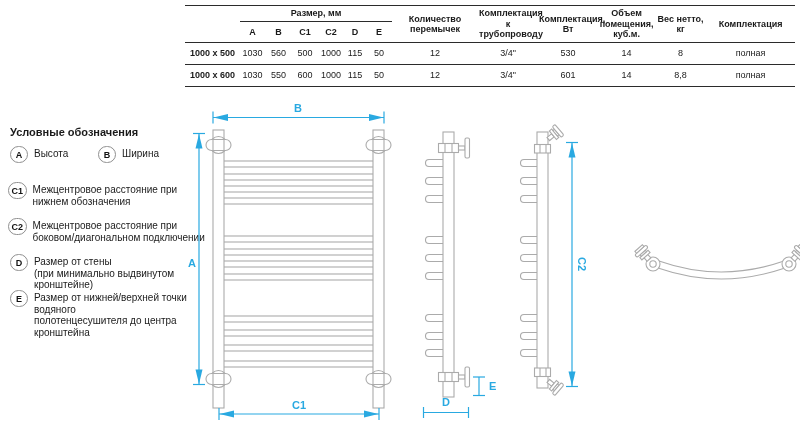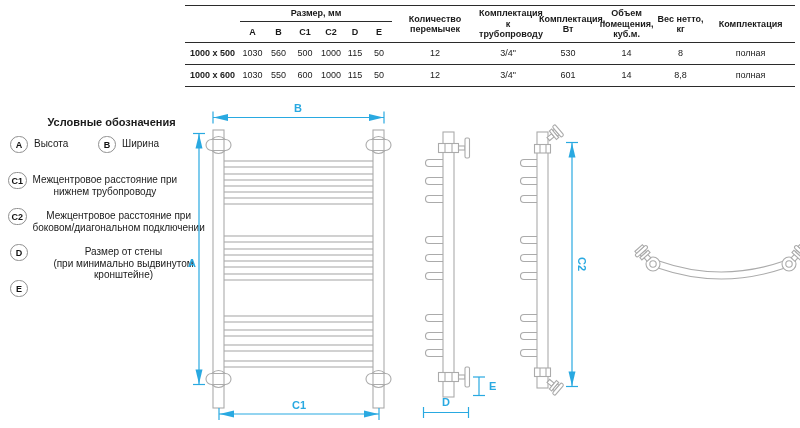--- a/index.html
+++ b/index.html
@@ -16,21 +16,21 @@
   .bb-thin{border-bottom:1px solid #2b2b2b;}
   .bb-med{border-bottom:1.3px solid #2b2b2b;}
   .bb-heavy{border-bottom:1.5px solid #2b2b2b;}
   .row-label{font-weight:bold;}
   .h1{height:16px;margin-top:7px;}
   .h2 th{height:18px;}
   .dr td{height:19px;font-weight:normal;}
   .dr td.row-label{font-weight:bold;margin-top:32px;}
 
   
-  .legend{position:absolute;left:8px;top:116px;width:205px;text-align:center;}
+  .legend{position:absolute;left:8px;top:126px;width:205px;}
   .legend-title{font-size:11px;font-weight:bold;margin:0 0 0 2px;}
   .leg-item{position:absolute;display:flex;align-items:flex-start;gap:6px;}
   .sym{flex:0 0 auto;display:inline-flex;align-items:center;justify-content:center;
        min-width:11px;height:13px;padding:1px 2.5px;border:1.3px solid #8f8f8f;
        border-radius:9px;font-size:9px;font-weight:bold;color:#111;background:#fff;}
   .leg-text{font-size:10px;line-height:11.5px;padding-top:2px;}
 
   
   .drawings{position:absolute;left:180px;top:100px;}
   .gray{stroke:#ababab;stroke-width:1.1;fill:#fff;}
@@ -119,39 +119,43 @@
     <span class="leg-text">Высота</span>
   </div>
   <div class="leg-item" style="top:20px;left:90px">
     <span class="sym">B</span>
     <span class="leg-text">Ширина</span>
   </div>
   <div class="leg-item" style="top:56px;left:0">
     <span class="sym">C1</span>
     <span class="leg-text">
       <span>Межцентровое расстояние при</span><br>
-      <span>нижнем трубопроводу</span>
+      <span>нижнем обозначения</span>
     </span>
   </div>
   <div class="leg-item" style="top:92px;left:0">
     <span class="sym">C2</span>
     <span class="leg-text">
       <span>Межцентровое расстояние при</span><br>
       <span>боковом/диагональном подключении</span>
     </span>
   </div>
   <div class="leg-item" style="top:128px;left:2px">
     <span class="sym">D</span>
     <span class="leg-text">
       <span>Размер от стены</span><br>
       <span>(при минимально выдвинутом кронштейне)</span>
     </span>
   </div>
   <div class="leg-item" style="top:164px;left:2px">
     <span class="sym">E</span>
+    <span class="leg-text">
+      <span>Размер от нижней/верхней точки водяного</span><br>
+      <span>полотенцесушителя до центра кронштейна</span>
+    </span>
   </div>
 </div>
 
 <svg class="drawings" width="620" height="328" viewBox="180 100 620 328">
 
   <g>
 
     <g>
       <rect class="gray" x="223" y="161" width="151" height="6"></rect>
       <rect class="gray" x="223" y="174" width="151" height="6"></rect>

